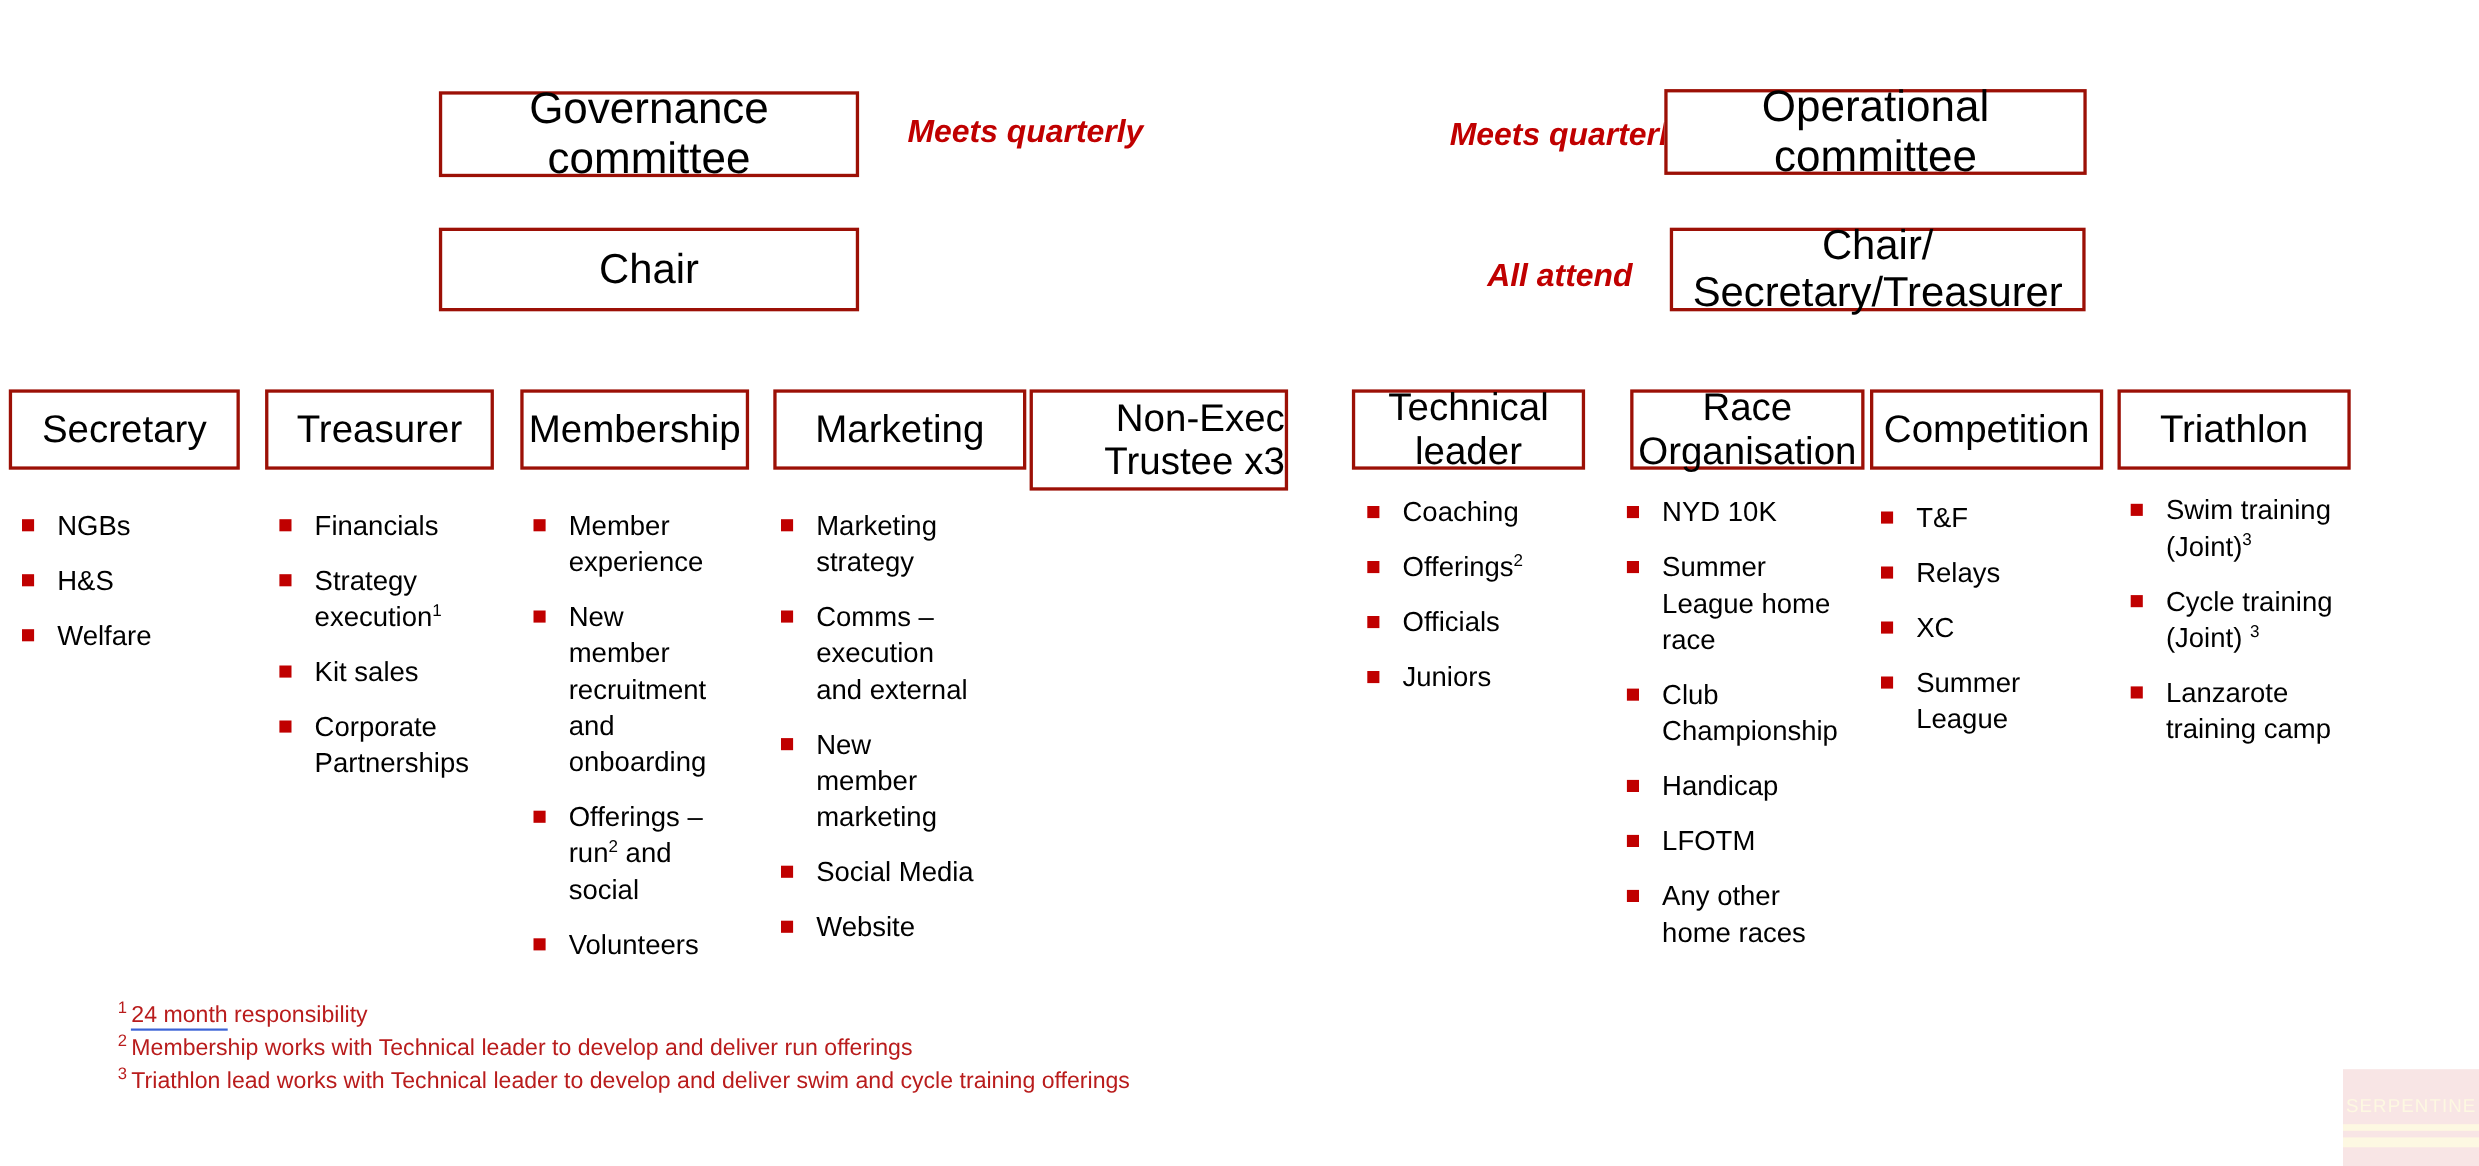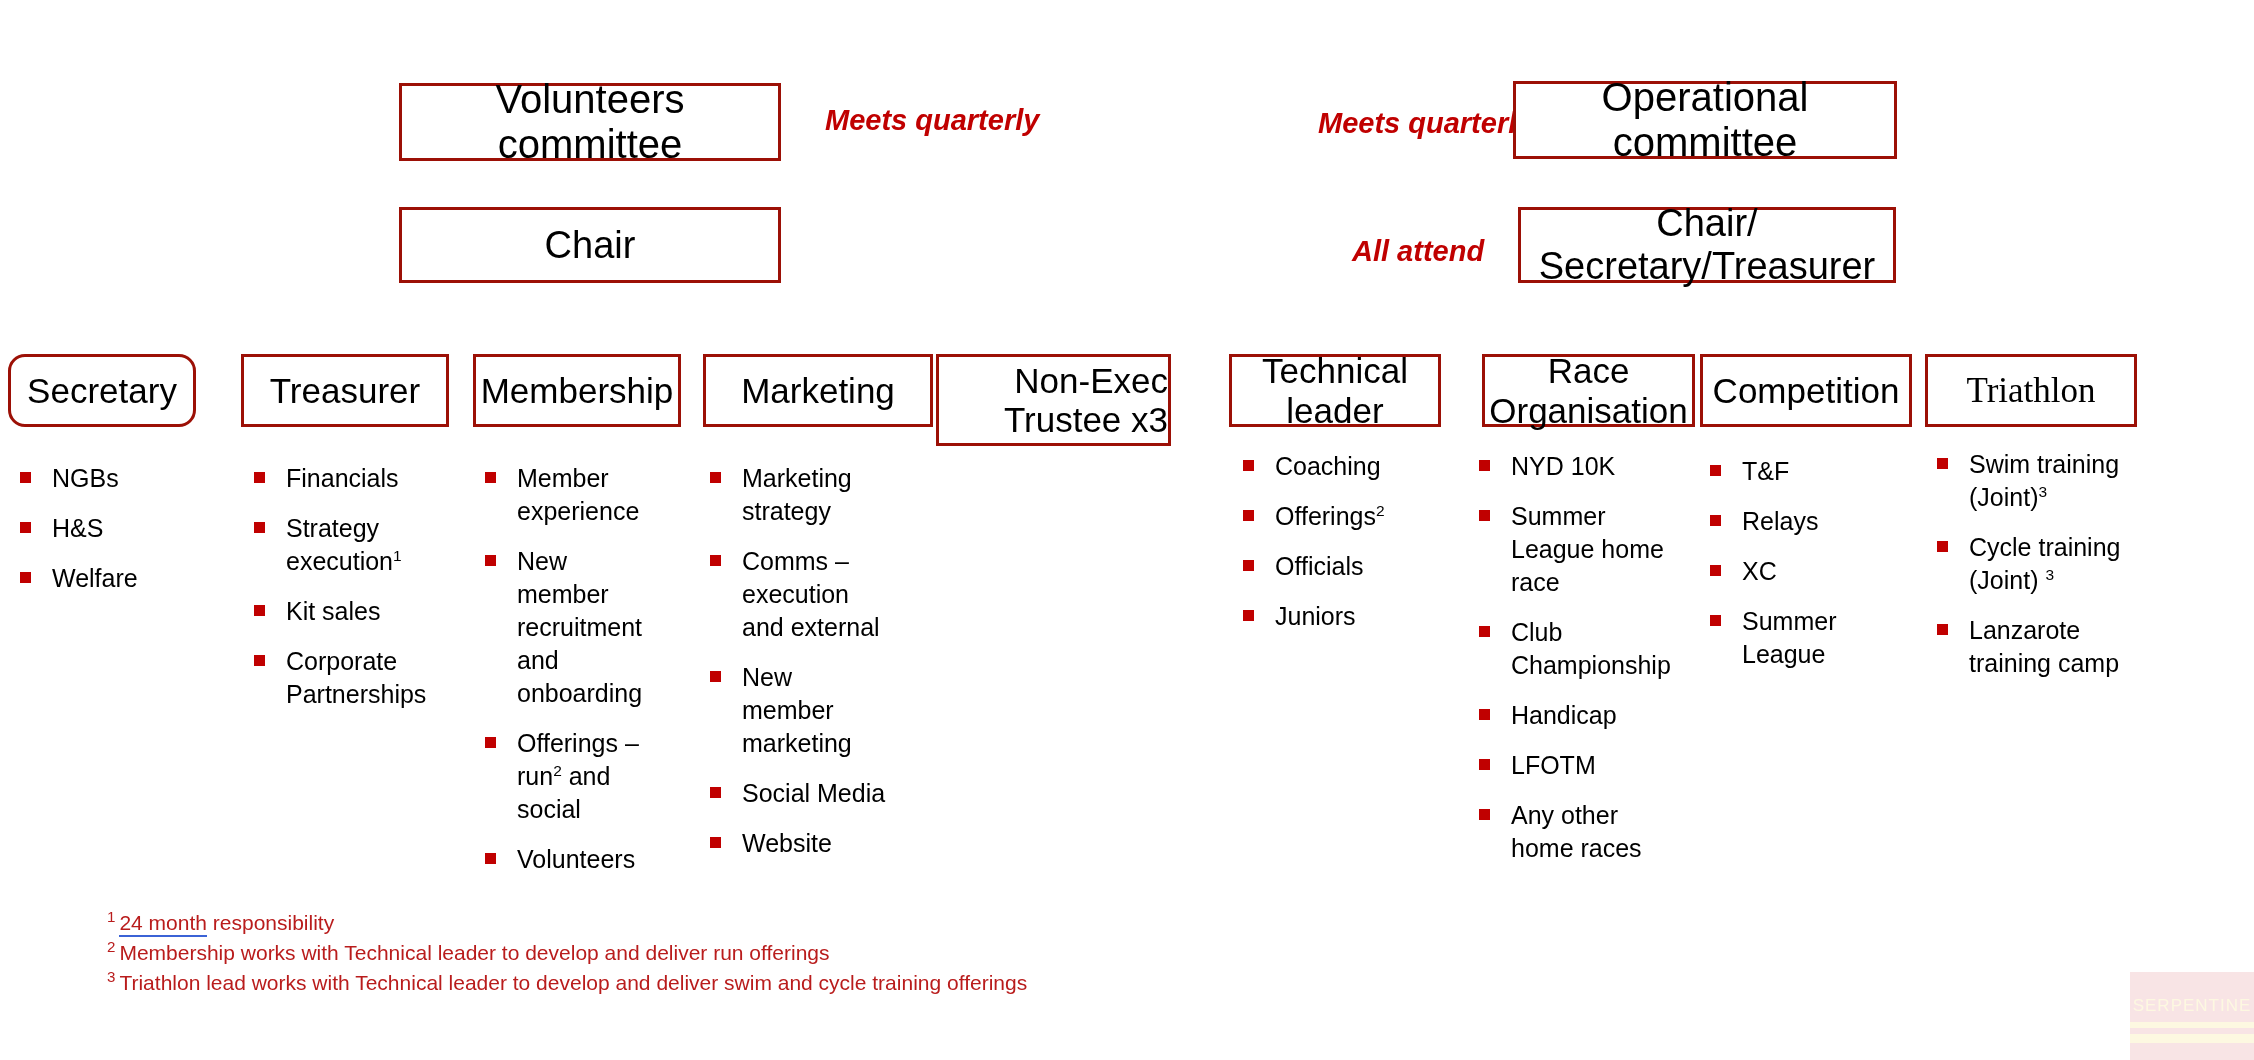--- a/index.html
+++ b/index.html
@@ -134,21 +134,21 @@
   }
   #watermark .wm-bar-1 { top: 50px; height: 6px; }
   #watermark .wm-bar-2 { top: 62px; height: 9px; }
 </style>
 </head>
 <body>
 
 <div id="slide">
 
   <div class="role-box committee-box" style="left:399px; top:83px; width:382px; height:78px;">
-    <span>Volunteers committee</span>
+    <span>Governance committee</span>
   </div>
 
   <div class="annot" style="left:825px; top:104px;">
     <span>Meets quarterly</span>
   </div>
 
   <div class="annot" style="left:1318px; top:107px;">
     <span>Meets quarterly</span>
   </div>
 
@@ -162,21 +162,21 @@
 
   <div class="annot" style="left:1352px; top:235px;">
     <span>All attend</span>
   </div>
 
   <div class="role-box chair-box" style="left:1518px; top:207px; width:378px; height:76px; white-space:pre-line;">
     <span>Chair/
 Secretary/Treasurer</span>
   </div>
 
-  <div class="role-box unit-box" style="left:8px; top:354px; width:188px; height:73px;border-radius:17px;">
+  <div class="role-box unit-box" style="left:8px; top:354px; width:210px; height:73px;">
     <span>Secretary</span>
   </div>
 
   <div class="role-box unit-box" style="left:241px; top:354px; width:208px; height:73px;">
     <span>Treasurer</span>
   </div>
 
   <div class="role-box unit-box" style="left:473px; top:354px; width:208px; height:73px;">
     <span>Membership</span>
   </div>
@@ -194,21 +194,21 @@
   </div>
 
   <div class="role-box unit-box" style="left:1463px; top:354px; width:213px; height:73px;margin-left:19px;">
     <span>Race Organisation</span>
   </div>
 
   <div class="role-box unit-box" style="left:1700px; top:354px; width:212px; height:73px;">
     <span>Competition</span>
   </div>
 
-  <div class="role-box unit-box" style="left:1925px; top:354px; width:212px; height:73px;font-family:Liberation Serif, serif;">
+  <div class="role-box unit-box" style="left:1925px; top:354px; width:212px; height:73px;">
     <span>Triathlon</span>
   </div>
 
   <div class="bullets" style="left:20px; top:462px; width:200px;">
       <div class="bullet-row">
         <span class="bullet-mark"></span>
         <span class="bullet-text">NGBs</span>
       </div>
       <div class="bullet-row">
         <span class="bullet-mark"></span>

